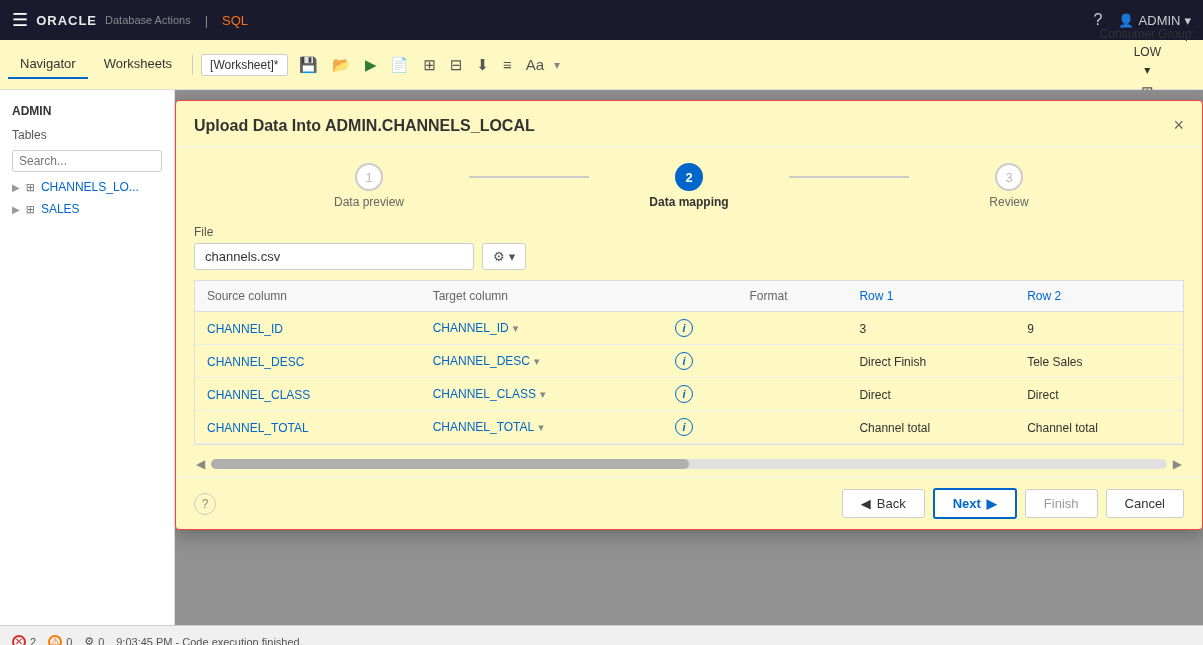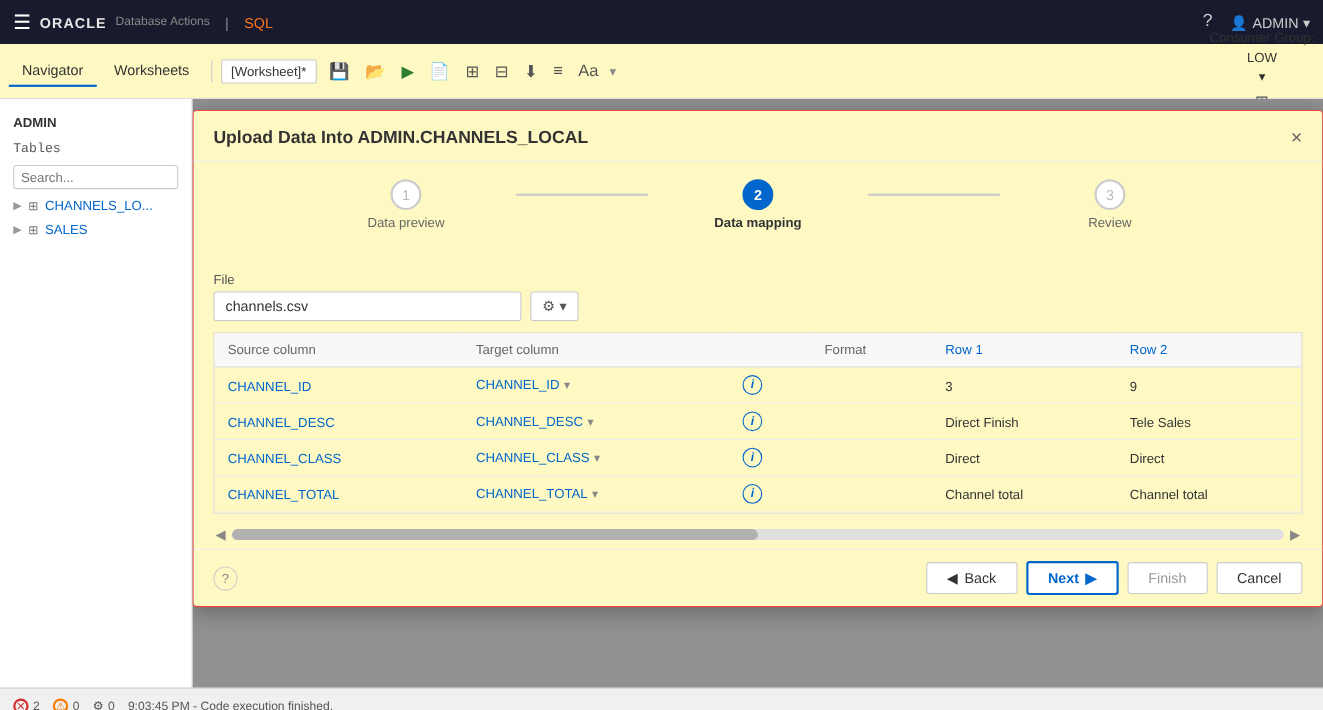--- a/index.html
+++ b/index.html
@@ -39,21 +39,21 @@
     .consumer-group { margin-left: auto; display: flex; align-items: center; gap: 4px; font-size: 12px; color: #333; flex-direction: column; }
 
     
     .content-area {
       display: flex; height: calc(645px - 40px - 38px - 32px); background: #e8e8e8;
     }
 
     
     .sidebar { width: 175px; background: #fff; border-right: 1px solid #ddd; padding: 8px 0; }
     .sidebar-section { padding: 6px 12px; font-weight: 600; font-size: 12px; color: #333; }
-    .sidebar-subsection { padding: 4px 12px; font-size: 12px; color: #555; font-family: Liberation Mono, monospace; }
+    .sidebar-subsection { padding: 4px 12px; font-size: 12px; color: #555; }
     .sidebar-search { padding: 4px 12px; }
     .sidebar-search input { width: 100%; border: 1px solid #ccc; border-radius: 3px; padding: 3px 6px; font-size: 12px; color: #999; }
     .sidebar-item { display: flex; align-items: center; gap: 6px; padding: 4px 12px; font-size: 12px; cursor: pointer; }
     .sidebar-item .expand { color: #999; font-size: 10px; }
     .sidebar-item .db-icon { color: #777; font-size: 11px; }
     .sidebar-item .label { color: #0066cc; }
 
     
     .workspace { flex: 1; background: #d0d0d0; position: relative; overflow: hidden; }
 
@@ -83,21 +83,21 @@
       font-size: 13px; color: #999; background: #fff;
     }
     .step-circle.active { background: #0066cc; border-color: #0066cc; color: #fff; font-weight: 600; }
     .step-circle.inactive { background: #fff; border-color: #ccc; color: #bbb; }
     .step-label { font-size: 12px; color: #666; margin-top: 4px; }
     .step-label.active { color: #333; font-weight: 600; }
     .step-line { width: 120px; height: 2px; background: #ccc; margin-bottom: 18px; }
 
     
     .file-section { padding: 8px 18px 4px; }
-    .file-label { font-size: 12px; color: #555; margin-bottom: 4px; margin-top: 22px; }
+    .file-label { font-size: 12px; color: #555; margin-bottom: 4px; }
     .file-input-row { display: flex; align-items: center; gap: 8px; }
     .file-input {
       border: 1px solid #ccc; border-radius: 3px; padding: 5px 10px;
       font-size: 13px; color: #333; width: 280px; background: #fff;
     }
     .settings-btn {
       display: flex; align-items: center; gap: 4px; border: 1px solid #ccc; border-radius: 3px;
       background: #fff; padding: 5px 10px; cursor: pointer; font-size: 13px; color: #555;
     }
 

